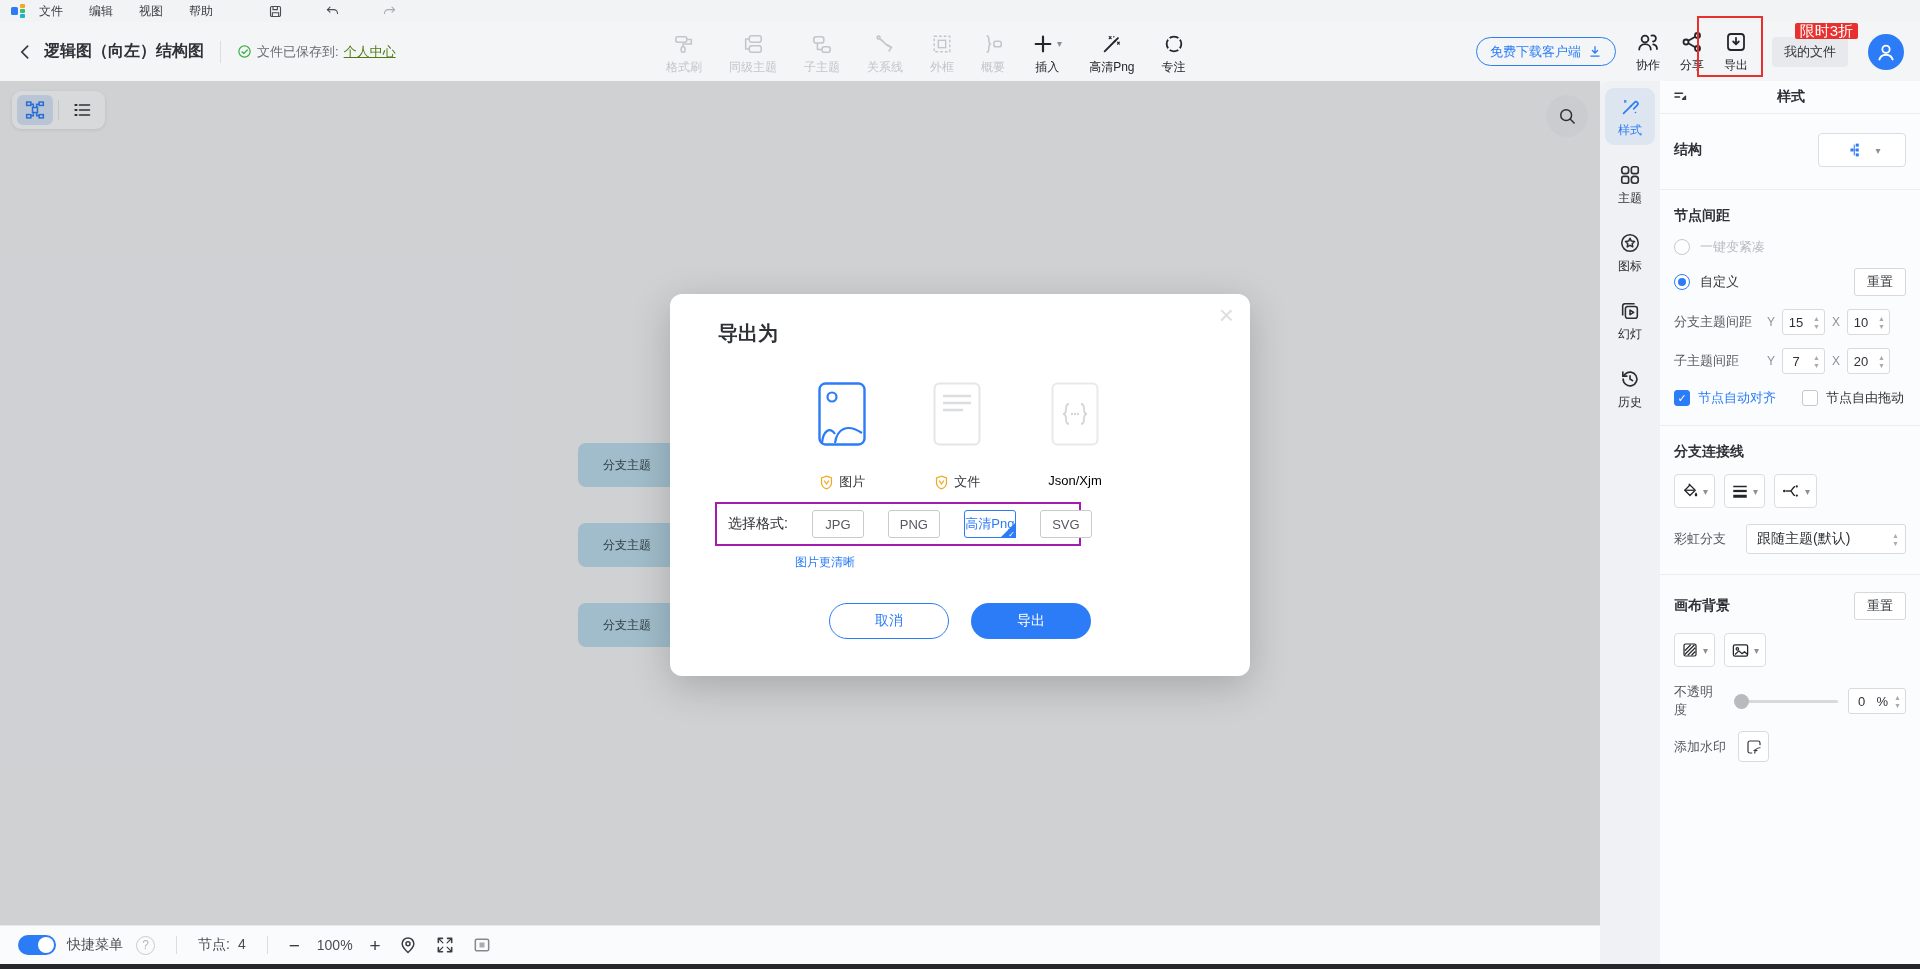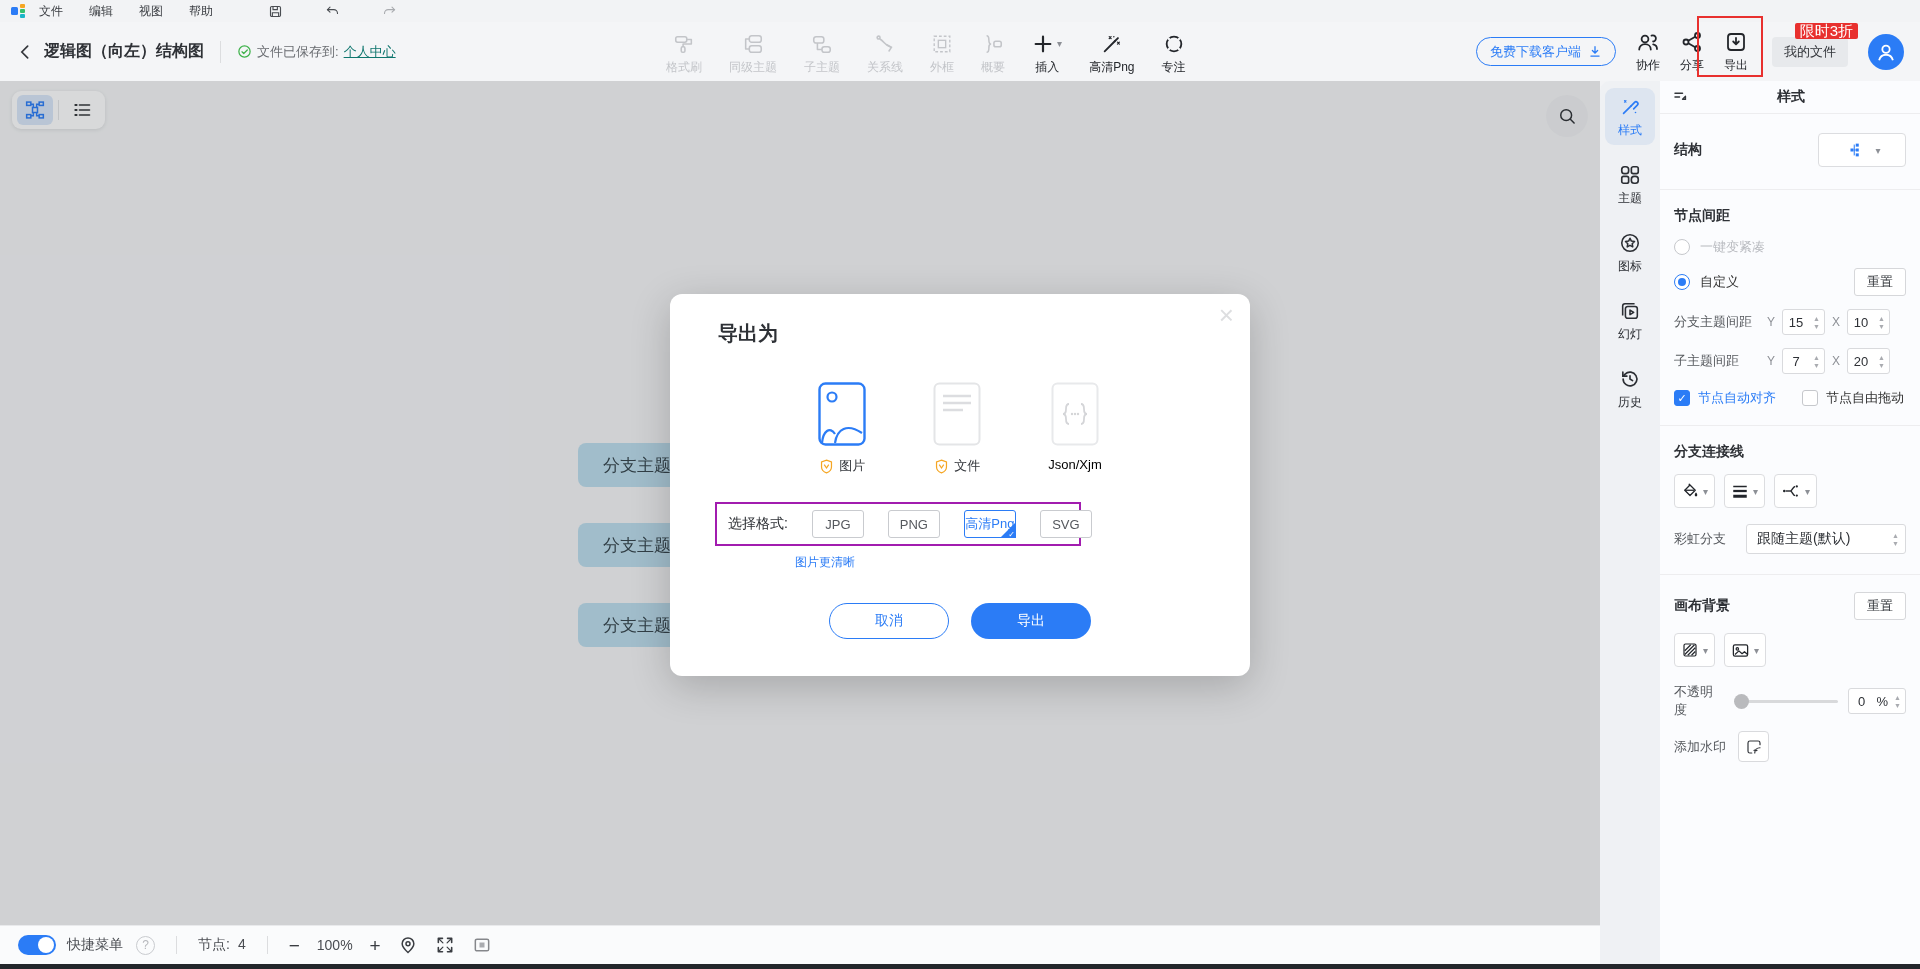--- a/index.html
+++ b/index.html
@@ -17,21 +17,21 @@
   .redo-dim { color:#a9abaf; }
 
   
   .toolbar { position:absolute; left:0; top:22px; width:1920px; height:59px; background:#f4f5f7;
              display:flex; align-items:center; padding:0 16px; z-index:6; }
   .tb-left { display:flex; align-items:center; }
   .back { width:20px; height:20px; color:#33363b; margin-right:8px; }
   .tb-title { font-size:16px; font-weight:bold; color:#2e3136; white-space:nowrap; }
   .tb-sep { width:1px; height:22px; background:#dcdddf; margin:0 16px; }
   .save-status { display:flex; align-items:center; gap:5px; font-size:13px; color:#6a6d72; white-space:nowrap; }
-  .save-link { text-decoration:underline; color:#0f766e; cursor:pointer;font-family:Liberation Serif, serif; }
+  .save-link { text-decoration:underline; color:#4d7c0f; cursor:pointer;font-family:Liberation Serif, serif; }
 
   .tb-center { display:flex; align-items:flex-start; gap:27px; margin:0 auto; padding-top:4px; }
   .tool { display:flex; flex-direction:column; align-items:center; gap:3px; font-size:12px; cursor:pointer; white-space:nowrap; }
   .tool .ti { height:24px; display:flex; align-items:center; justify-content:center; }
   .tool.dis { color:#c3c5c9; cursor:default; }
   .tool.dark { color:#23262b; }
   .caret { font-size:0; }
   .caret::after { content:"▾"; font-size:10px; color:#8d9096; }
   .insert-wrap { display:flex; align-items:center; gap:3px; }
 
@@ -52,21 +52,21 @@
   .canvas { position:absolute; left:0; top:81px; width:1600px; height:844px; background:#f3f4f6; overflow:hidden; }
   .mini-toolbar { position:absolute; left:12px; top:10px; background:#fdfdfe; border-radius:9px;
                   box-shadow:0 1px 4px rgba(0,0,0,.10); display:flex; align-items:center; padding:4px 5px; gap:5px; }
   .mini-btn { width:36px; height:30px; border-radius:6px; display:flex; align-items:center; justify-content:center; cursor:pointer; }
   .mini-btn.active { background:#d8e5f8; color:#2b7cf6; }
   .mini-btn.plain { color:#33363b; }
   .mini-sep { width:1px; height:20px; background:#e3e4e6; }
   .search-fab { position:absolute; right:12px; top:14px; width:42px; height:42px; border-radius:50%;
                 background:#eeeef1; display:flex; align-items:center; justify-content:center; color:#2f3237; cursor:pointer; }
   .node { position:absolute; left:578px; width:113px; height:44px; background:#bcdcec; border-radius:8px;
-          display:flex; align-items:center; padding-left:25px; font-size:17px; color:#36454e;
+          display:flex; align-items:center; padding-left:25px; font-size:12px; color:#36454e;
           white-space:nowrap; overflow:hidden; cursor:pointer; }
   .canvas-overlay { position:absolute; inset:0; background:rgba(25,28,33,0.16); z-index:2; }
 
   
   .statusbar { position:absolute; left:0; top:925px; width:1600px; height:39px; background:#fafbfc;
                border-top:1px solid #e9eaec; display:flex; align-items:center; padding:0 18px; z-index:6;
                font-size:14px; color:#4a4d52; }
   .toggle { width:38px; height:20px; border-radius:10px; background:#2b7cf6; position:relative; cursor:pointer; }
   .toggle::after { content:""; position:absolute; right:2px; top:2px; width:16px; height:16px; border-radius:50%; background:#fff; }
   .sb-label { margin-left:11px; }
@@ -135,21 +135,21 @@
   .watermark-row { gap:12px; margin:12px 0; }
   .wm-btn { width:31px; height:31px; border:1px solid #d9dadd; border-radius:4px; background:#fff;
             display:flex; align-items:center; justify-content:center; color:#33363b; cursor:pointer; }
 
   
   .modal { position:absolute; left:670px; top:294px; width:580px; height:382px; background:#fff; z-index:20;
            box-shadow:0 10px 40px rgba(0,0,0,0.20); border-radius:12px; }
   .modal-title { position:absolute; left:48px; top:26px; font-size:20px; font-weight:bold; color:#2e3136; }
   .modal-close { position:absolute; right:16px; top:6px; font-size:26px; color:#dddee0; cursor:pointer; line-height:1.2; }
   .cards { position:absolute; left:0; top:88px; width:100%; display:flex; justify-content:center; gap:67px; }
-  .card { display:flex; flex-direction:column; align-items:center; gap:11px; cursor:pointer; }
+  .card { display:flex; flex-direction:column; align-items:center; gap:27px; cursor:pointer; }
   .card-label { display:flex; align-items:center; gap:5px; font-size:13px; color:#33363b; }
   .card-label.dim { color:#000000; }
   .format-area { position:absolute; left:45px; top:208px; width:366px; height:44px; border:2px solid #a21caf;
                  display:flex; align-items:center; padding-left:11px; gap:24px; }
   .fmt-label { font-size:14px; color:#2e3136; white-space:nowrap; }
   .fmt-btn { height:28px; min-width:52px; padding:0 9px; border:1px solid #c9cbcf; border-radius:3px; background:#fff;
              font-size:13px; color:#55585d; display:flex; align-items:center; justify-content:center;
              position:relative; cursor:pointer; white-space:nowrap; }
   .fmt-btn.selected { border-color:#2b7cf6; color:#2b7cf6; }
   .fmt-btn.selected::after { content:""; position:absolute; right:-1px; bottom:-1px;

